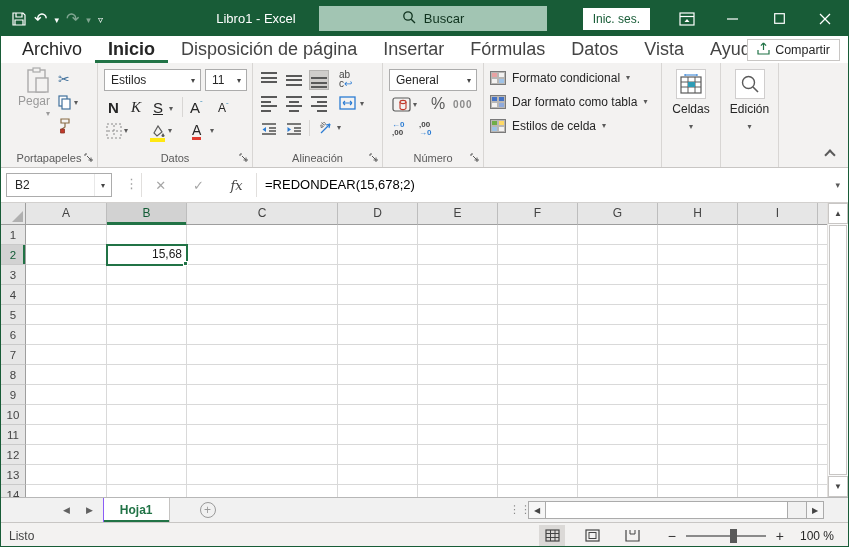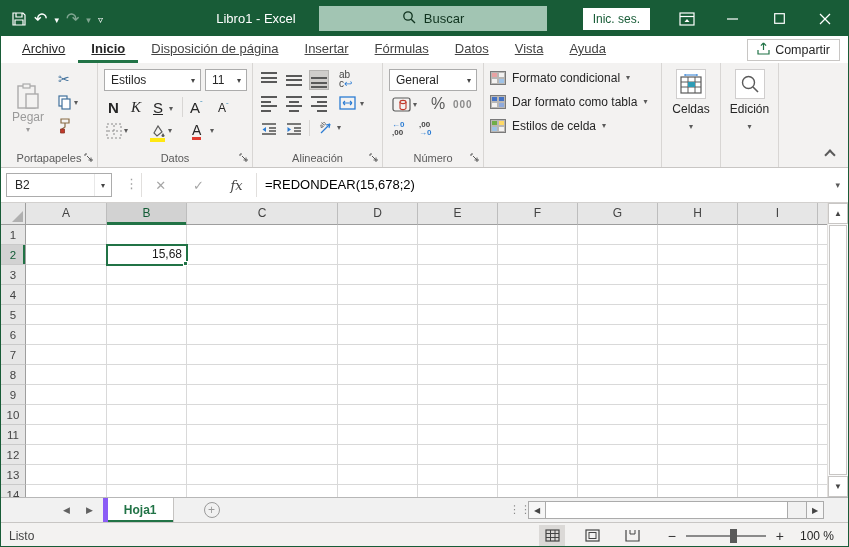--- a/index.html
+++ b/index.html
@@ -19,40 +19,40 @@
                display:flex; align-items:center; justify-content:center; gap:8px; color:#10331F;
                font-size:13px; cursor:pointer; }
   .tb-right { position:absolute; right:0; top:0; height:35px; display:flex; align-items:center; }
   .signin { background:#fff; color:#185C37; font-size:12px; height:22px; padding:0 10px;
             display:flex; align-items:center; margin-right:14px; cursor:pointer; }
   .winbtn { width:46px; height:35px; display:flex; align-items:center; justify-content:center;
             color:#fff; font-size:13px; cursor:pointer; }
 
   
   .tabrow { height:27px; background:#fff; display:flex; align-items:center; flex:none; position:relative; }
-  .rtab { padding:0 13px; font-size:13px; color:#444; height:27px; line-height:26px; cursor:pointer; white-space:nowrap;text-decoration:underline; }
+  .rtab { padding:0 13px; font-size:18px; color:#444; height:27px; line-height:26px; cursor:pointer; white-space:nowrap; }
   .rtab.first { margin-left:8px; color:#262626; }
   .rtab.active { color:#262626; box-shadow: inset 0 -3px 0 #217346; font-weight:bold; font-weight:600; }
   .share-btn { position:absolute; right:8px; top:3px; height:22px; border:1px solid #C8C6C4; background:#fff;
                display:flex; align-items:center; gap:5px; padding:0 9px; font-size:12.5px; color:#262626; cursor:pointer; }
 
   
   .ribbon { height:105px; background:#F3F2F1; display:flex; flex:none; border-bottom:1px solid #C8C6C4; position:relative; }
   .rgroup { position:relative; height:100%; border-right:1px solid #D8D6D4; flex:none; }
   .grp-label { position:absolute; bottom:3px; left:0; right:0; text-align:center; font-size:11px; color:#5A5A5A; }
   .launcher { position:absolute; bottom:4px; right:3px; width:10px; height:10px; cursor:pointer; }
   .launcher svg { display:block; }
   .chev { font-size:8px; color:#5A5A5A; line-height:1; }
   .combo { background:#fff; border:1px solid #ACACAC; height:22px; display:flex; align-items:center;
            font-size:12px; color:#262626; padding-left:6px; position:absolute; cursor:pointer; }
   .combo .arr { margin-left:auto; padding-right:5px; font-size:8px; color:#444; }
 
   
-  .paste-btn { position:absolute; left:5px; top:20px; width:44px; height:76px; display:flex; flex-direction:column;
-               align-items:center; color:#9A9A9A; font-size:12px; cursor:default; }
+  .paste-btn { position:absolute; left:5px; top:4px; width:44px; height:76px; display:flex; flex-direction:column;
+               align-items:flex-end; color:#9A9A9A; font-size:12px; cursor:default; }
   .mini { position:absolute; display:flex; align-items:center; gap:3px; cursor:pointer; }
 
   
   .fbtn { position:absolute; font-size:15px; color:#262626; cursor:pointer; }
   .ul-red { border-bottom:3px solid #E03C31; padding-bottom:0px; line-height:14px; display:inline-block; }
   .ul-yel { border-bottom:4px solid #FFE812; line-height:12px; display:inline-block; }
   .vdiv { position:absolute; width:1px; background:#D8D6D4; }
 
   
   .bars { display:flex; flex-direction:column; gap:2.5px; width:16px; }
@@ -114,21 +114,21 @@
 
   
   .vscroll { width:21px; flex:none; border-left:1px solid #E1DFDD; background:#FAFAFA; display:flex; flex-direction:column; }
   .vs-arrow { height:21px; flex:none; border:1px solid #C8C6C4; background:#fff; display:flex; align-items:center;
               justify-content:center; font-size:8px; color:#444; cursor:pointer; }
   .vs-thumb { flex:1; margin:1px 1px; border:1px solid #C8C6C4; background:#fff; cursor:grab; }
 
   
   .sheetbar { height:25px; background:#F1F1F1; border-top:1px solid #B7B7B7; display:flex; align-items:stretch; flex:none; position:relative; font-size:12px; }
   .sheet-nav { display:flex; align-items:center; gap:16px; padding:0 10px 0 62px; color:#616161; font-size:9px; }
-  .sheet-tab { background:#fff; border-right:1px solid #C5C3C1; border-left:5px solid #8b5cf6; padding:0 16px;
+  .sheet-tab { background:#fff; border-right:1px solid #C5C3C1; border-left:1px solid #8b5cf6; padding:0 16px;
                display:flex; align-items:center; color:#217346; font-weight:bold; box-shadow: inset 0 -2px 0 #217346; cursor:pointer;text-align:right; }
   .addsheet { width:16px; height:16px; border:1px solid #9A9A9A; border-radius:50%; color:#9A9A9A; font-size:12px;
               line-height:14px; text-align:center; align-self:center; margin-left:30px; cursor:pointer; }
   .sb-dots { position:absolute; left:508px; top:5px; color:#8A8A8A; font-size:11px; }
   .hscroll { position:absolute; left:527px; top:3px; width:296px; height:18px; border:1px solid #ABABAB; background:#F1F1F1; display:flex; }
   .hs-arrow { width:17px; flex:none; border-right:1px solid #ABABAB; background:#F6F6F6; display:flex; align-items:center;
               justify-content:center; font-size:8px; color:#444; cursor:pointer; }
   .hs-arrow.right { border-right:none; border-left:1px solid #ABABAB; }
   .hs-thumb { width:242px; background:#fff; border-right:1px solid #ABABAB; cursor:grab; }
   .hs-track { flex:1; }

